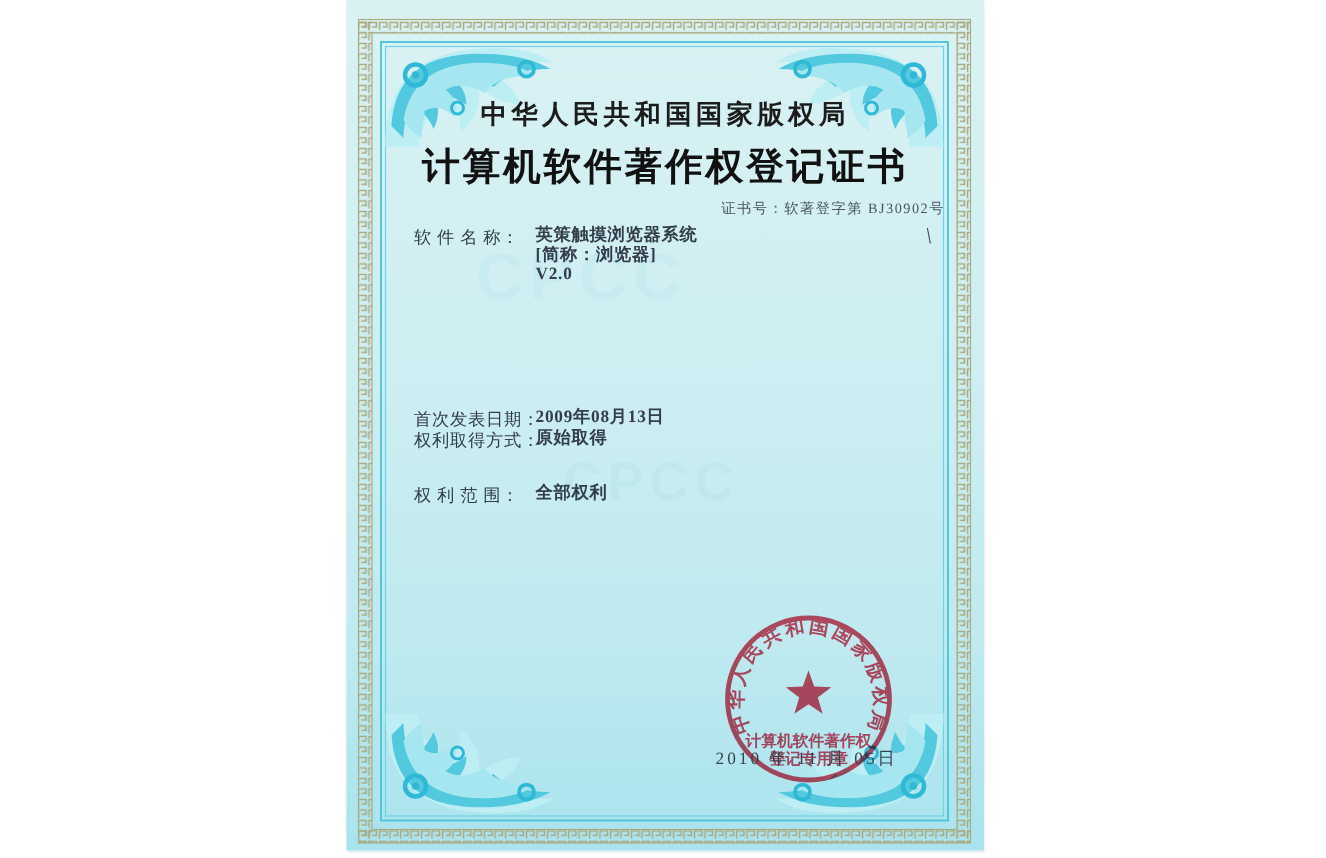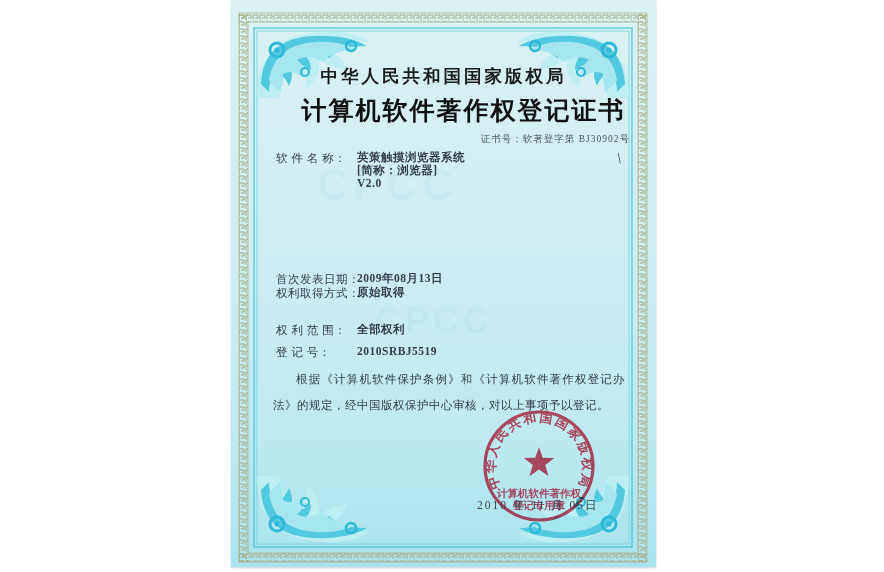--- a/index.html
+++ b/index.html
@@ -19,21 +19,21 @@
   }
   .wm1{left:62px;top:160px;font-size:44px;}
   .wm2{left:120px;top:300px;font-size:36px;}
   .authority{
     position:absolute;left:0;top:64px;width:100%;text-align:center;
     font-family:"Liberation Sans",sans-serif;font-weight:bold;
     font-size:17.5px;letter-spacing:3px;color:#1c1c1c;
   }
   .cert-title{
     position:absolute;left:0;top:94px;width:100%;text-align:center;
-    font-weight:bold;font-size:25px;letter-spacing:2px;color:#111;padding-left:20px;
+    font-weight:bold;font-size:25px;letter-spacing:2px;color:#111;
   }
   .cert-no{
     position:absolute;right:26px;top:133px;font-size:9.5px;
     letter-spacing:1px;color:#4c5560;margin-left:21px;
   }
   .row{position:absolute;left:45px;font-size:11.5px;color:#333e4a;white-space:nowrap;}
   .row .lbl{display:inline-block;width:81px;letter-spacing:.5px;vertical-align:top;}
   .row .val{display:inline-block;vertical-align:top;line-height:13px;letter-spacing:.5px;font-weight:bold;}
   .r1{top:151px;} .r2{top:199px;} .r3{top:247px;} .r4{top:272px;}
   .r5{top:286px;} .r6{top:323px;} .r7{top:345px;}
@@ -111,25 +111,21 @@
 
   <div class="row r4">
     <span class="lbl">首次发表日期：</span><span class="val">2009年08月13日</span>
   </div>
   <div class="row r5">
     <span class="lbl">权利取得方式：</span><span class="val">原始取得</span>
   </div>
   <div class="row r6">
     <span class="lbl">权 利 范 围：</span><span class="val">全部权利</span>
   </div>
-  <div class="row r7">
-    <span class="lbl">登  记  号：</span><span class="val">2010SRBJ5519</span>
-  </div>
 
-  <div class="paragraph">根据《计算机软件保护条例》和《计算机软件著作权登记办法》的规定，经中国版权保护中心审核，对以上事项予以登记。</div>
 
   <svg class="seal" viewBox="0 0 116 116">
     <circle cx="58" cy="58" r="54" fill="none" stroke="#e0344c" stroke-width="3.2"></circle>
     <defs>
       <path id="ringPath" d="M 16.7,73 A 44,44 0 1 1 99.3,73" fill="none"></path>
     </defs>
     <text font-size="13" letter-spacing="2.2" fill="#e0344c">
       <textPath href="#ringPath" startOffset="50%" text-anchor="middle">中华人民共和国国家版权局</textPath>
     </text>
     <polygon fill="#e0344c" points="58,39 61.8,49.7 73.2,50.1 64.2,57 67.4,67.9 58,61.5 48.6,67.9 51.8,57 42.8,50.1 54.2,49.7"></polygon>

